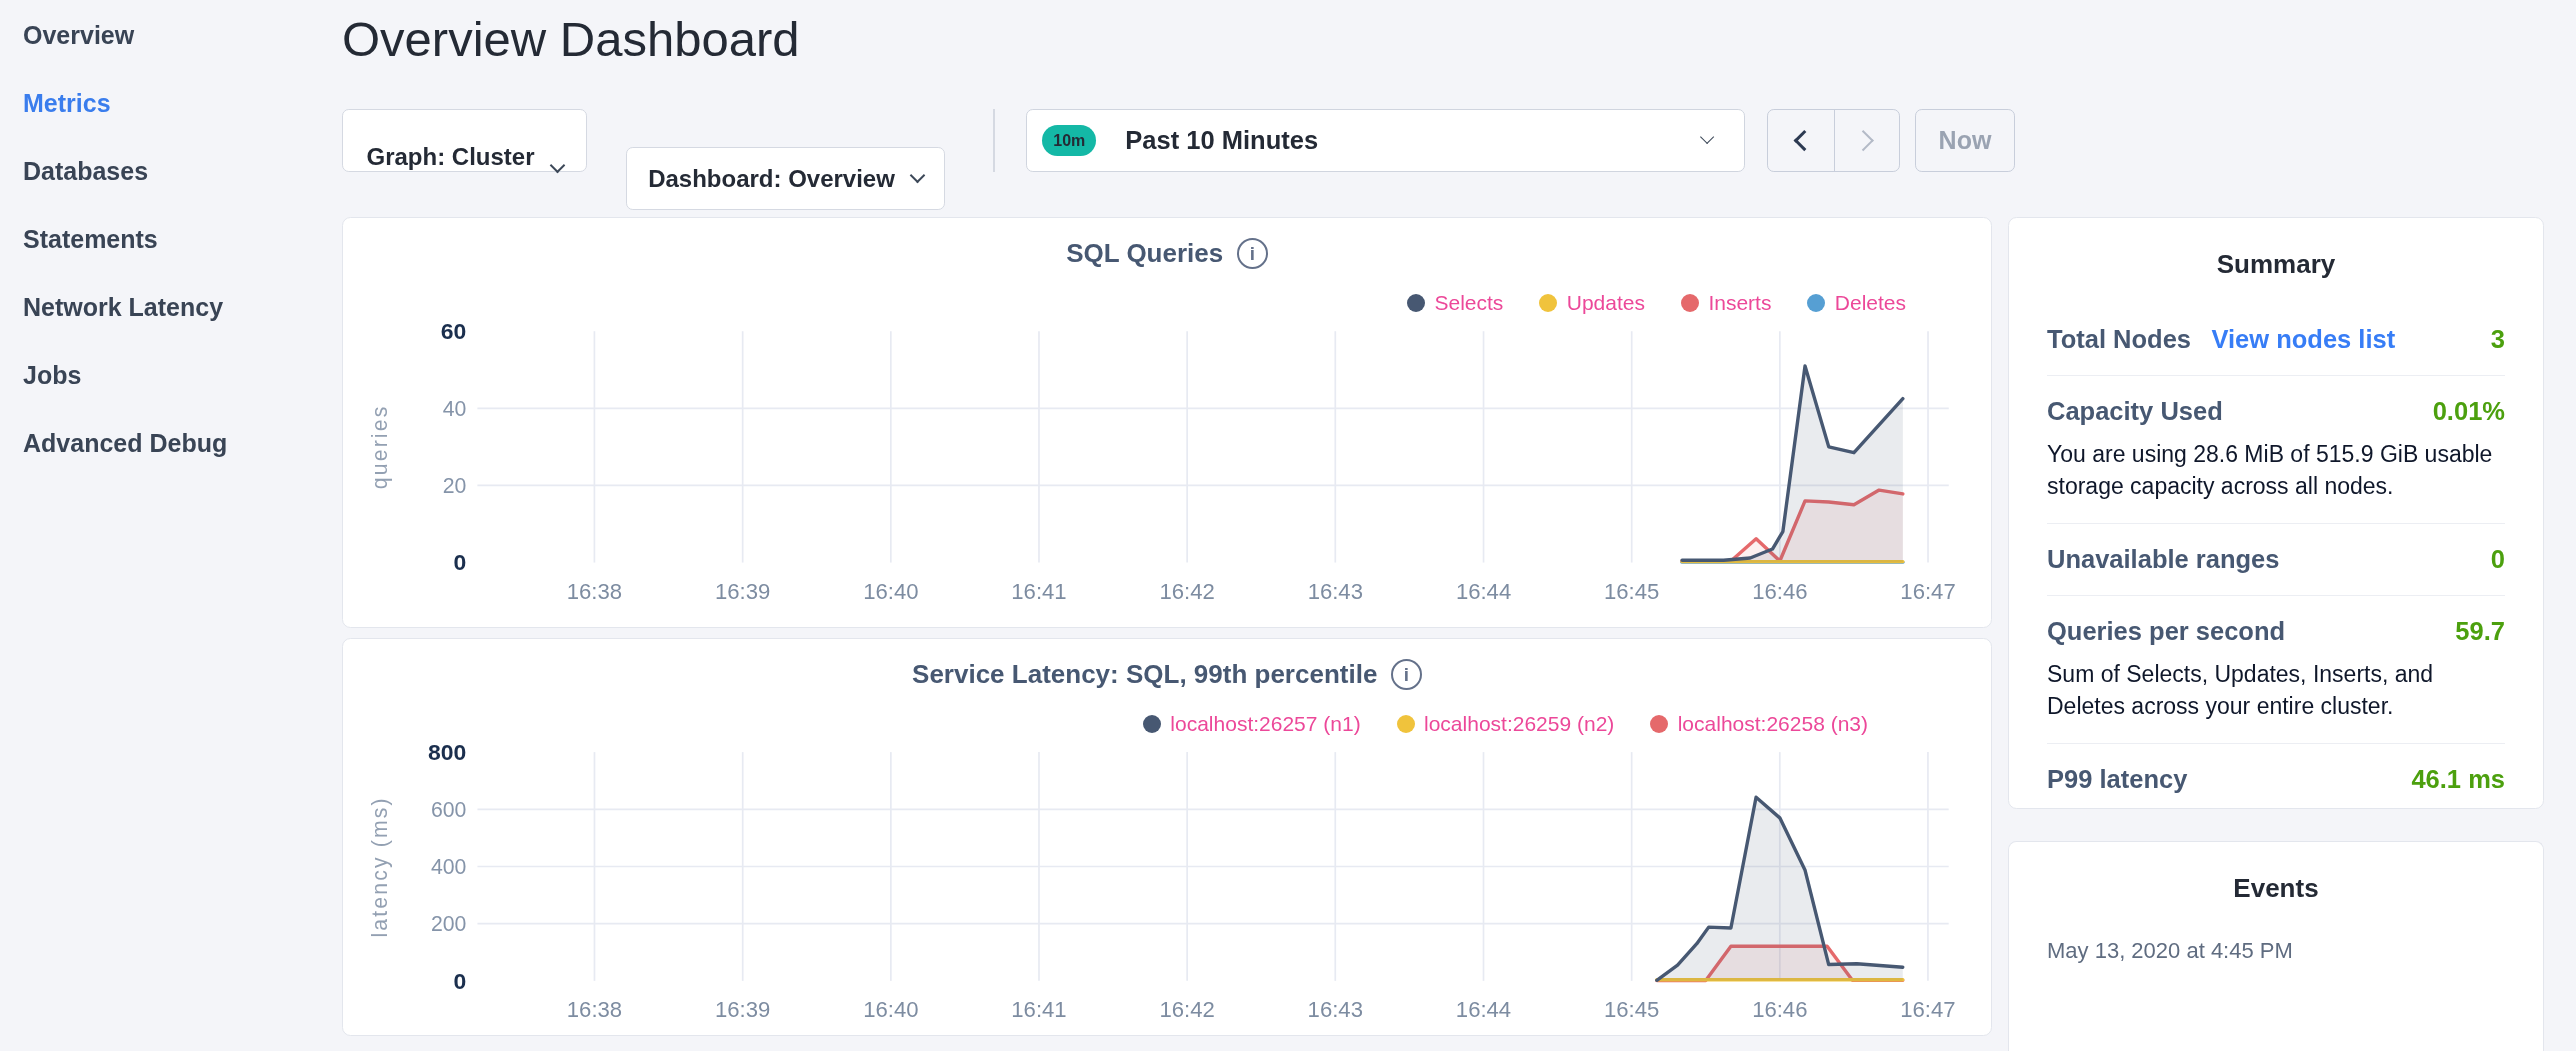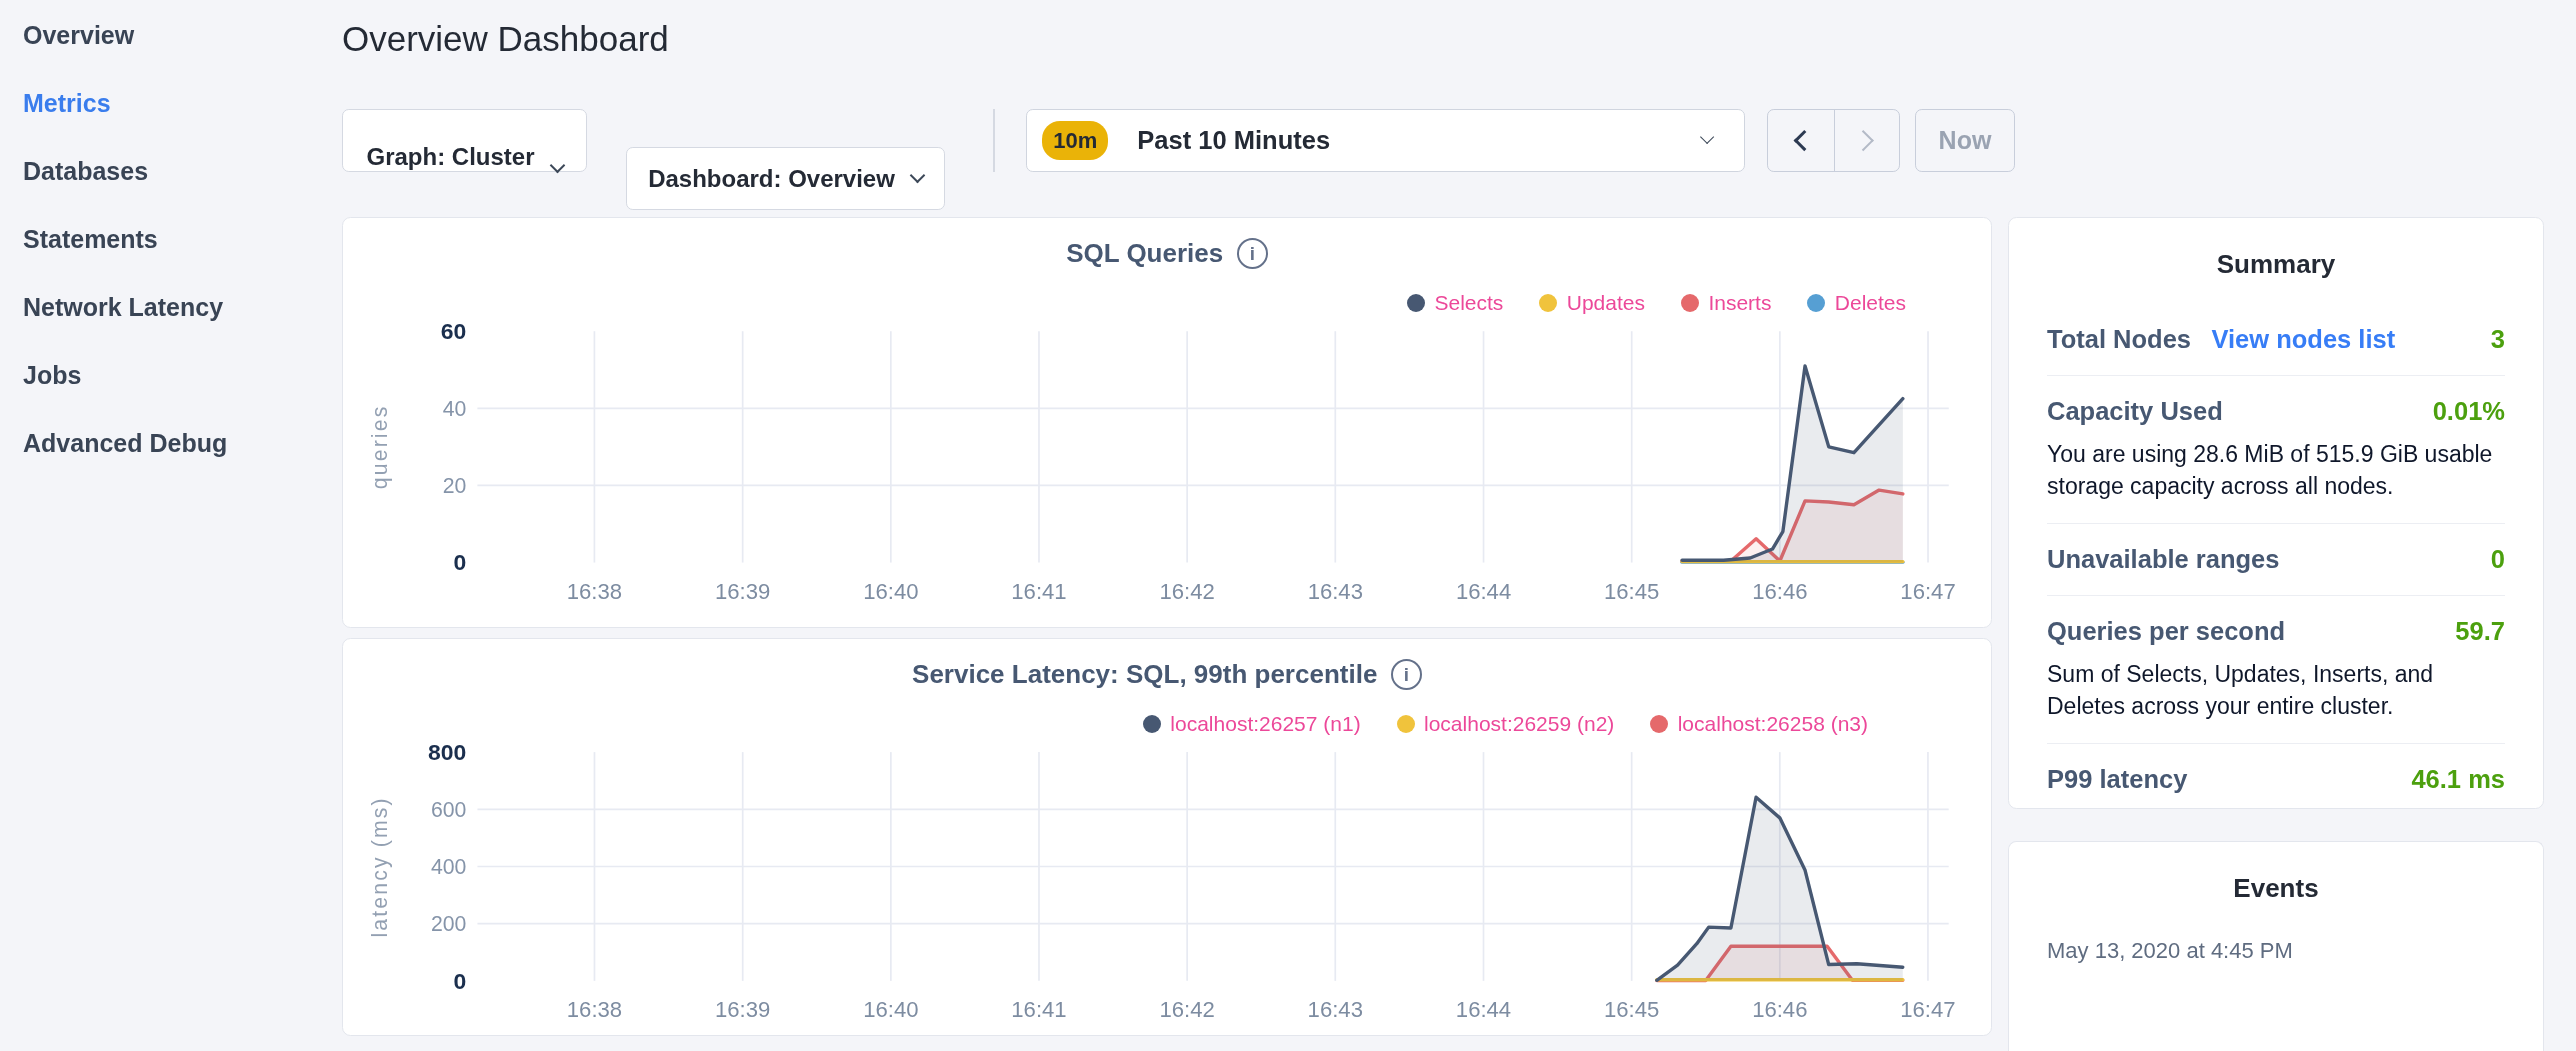--- a/index.html
+++ b/index.html
@@ -6,36 +6,36 @@
   html,body { width:2576px; height:1051px; background:#f4f5f9; overflow:hidden;
               font-family:"Liberation Sans","DejaVu Sans",sans-serif; }
 
   
   .sidebar { position:absolute; left:0; top:0; width:323px; height:1051px; }
   .nav-item { position:absolute; left:23px; height:37px; display:flex; align-items:center;
               font-size:25px; font-weight:600; color:#394455; cursor:pointer; text-decoration:none; }
   .nav-item.active { color:#3a7ded; }
 
   
-  .page-title { position:absolute; left:342px; top:12px; font-size:35px; font-weight:500;
+  .page-title { position:absolute; left:342px; top:12px; font-size:49px; font-weight:500;
                 color:#242a35; line-height:54px; }
 
   
   .ctrl { position:absolute; top:109px; height:63px; display:flex; align-items:center; }
   .dd { background:#ffffff; border:1.7px solid #d5d9e2; border-radius:6.8px; justify-content:center;
         font-size:24px; font-weight:700; color:#242a35; cursor:pointer; gap:17px;
         font-family:"Liberation Sans","DejaVu Sans",sans-serif; }
   .dd1 { left:342px; width:245px;align-items:flex-end; }
   .dd2 { left:626px; width:319px;margin-top:38px; }
   .caret { width:11px; height:11px; border-right:2.6px solid #3c4858; border-bottom:2.6px solid #3c4858;
            transform:rotate(45deg); margin-top:-6.8px; display:inline-block; }
   .vdiv { left:993px; width:1.7px; background:#d5d9e2; }
   .timepicker { left:1026px; width:719px; background:#ffffff; border:1.7px solid #d0d5df;
                 border-radius:6.8px; cursor:pointer; padding:0 32px 0 15.3px; }
-  .time-badge { background:#eab308; border-radius:18px; padding:6.8px 11px; font-size:22px;
+  .time-badge { background:#14b8a6; border-radius:18px; padding:6.8px 11px; font-size:16px;
                 font-weight:700; color:#242a35; }
   .time-label { margin-left:29px; font-size:25.5px; font-weight:700; color:#242a35; }
   .timepicker .caret { margin-left:auto; width:10.2px; height:10.2px;
                        border-right:1.7px solid #3c4858; border-bottom:1.7px solid #3c4858; }
   .pager { left:1767px; width:133px; border:1.7px solid #c8cedb; border-radius:6.8px; display:flex; }
   .pager button { width:50%; height:100%; background:transparent; border:none; cursor:pointer;
                   display:flex; align-items:center; justify-content:center; }
   .pager button + button { border-left:1.7px solid #c8cedb; }
   .chev { width:14.5px; height:14.5px; display:inline-block; }
   .chev.left  { border-left:3.4px solid #2c3a52; border-bottom:3.4px solid #2c3a52; transform:rotate(45deg);  margin-left:6.8px; }

